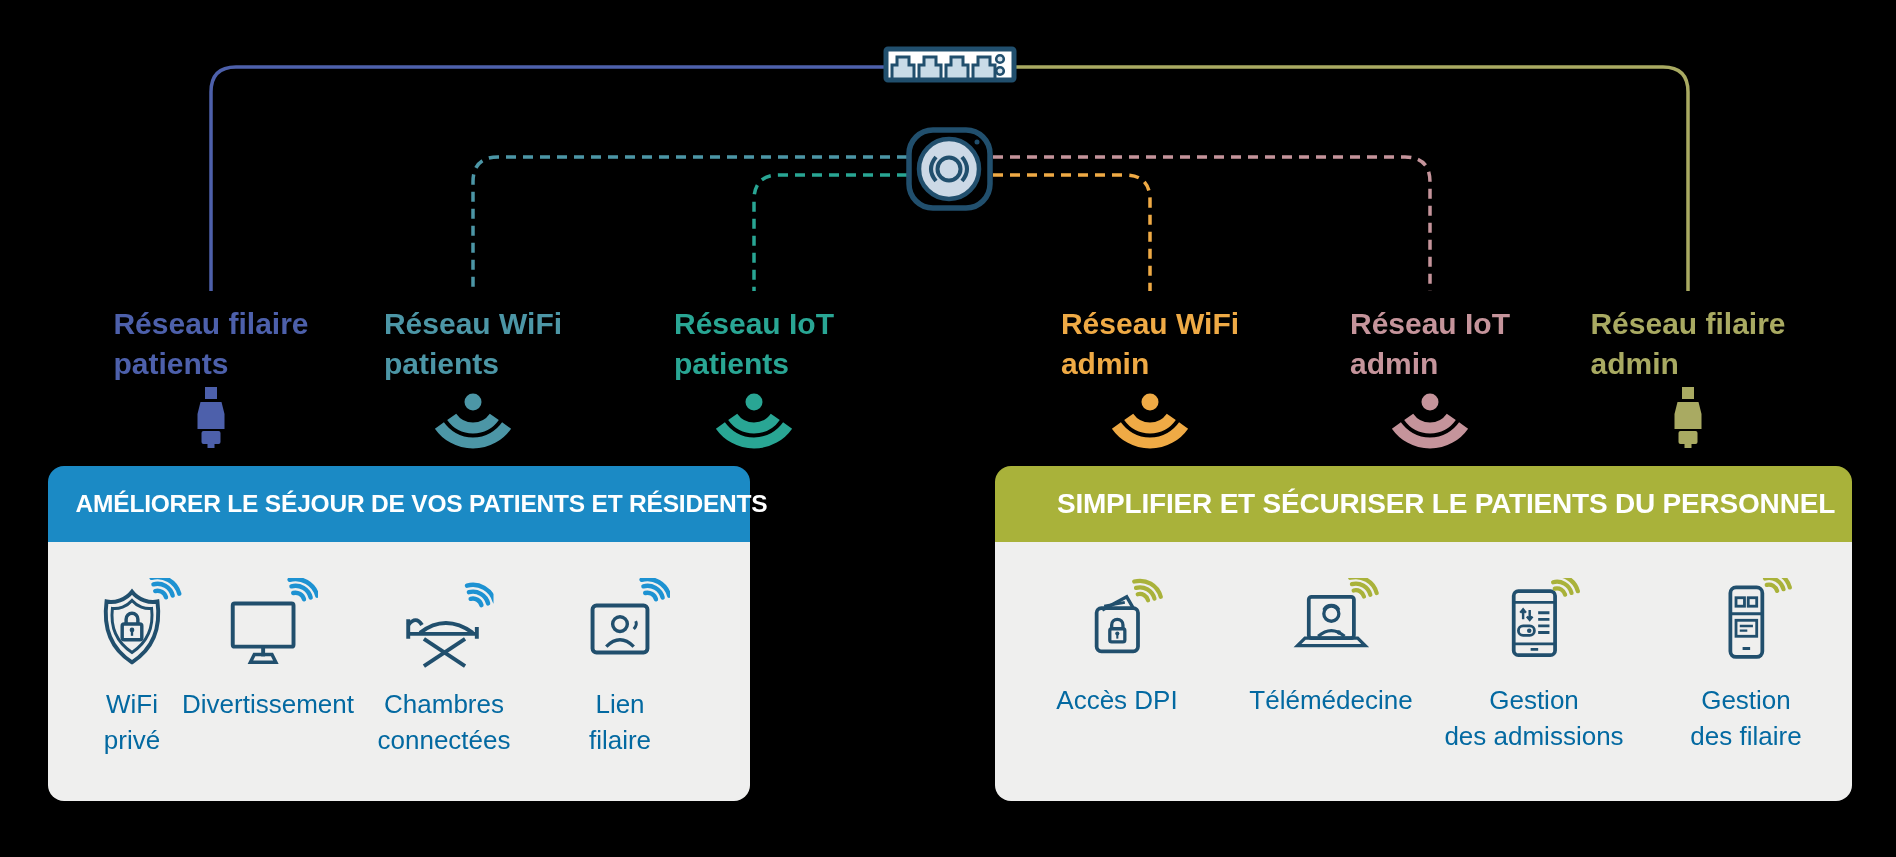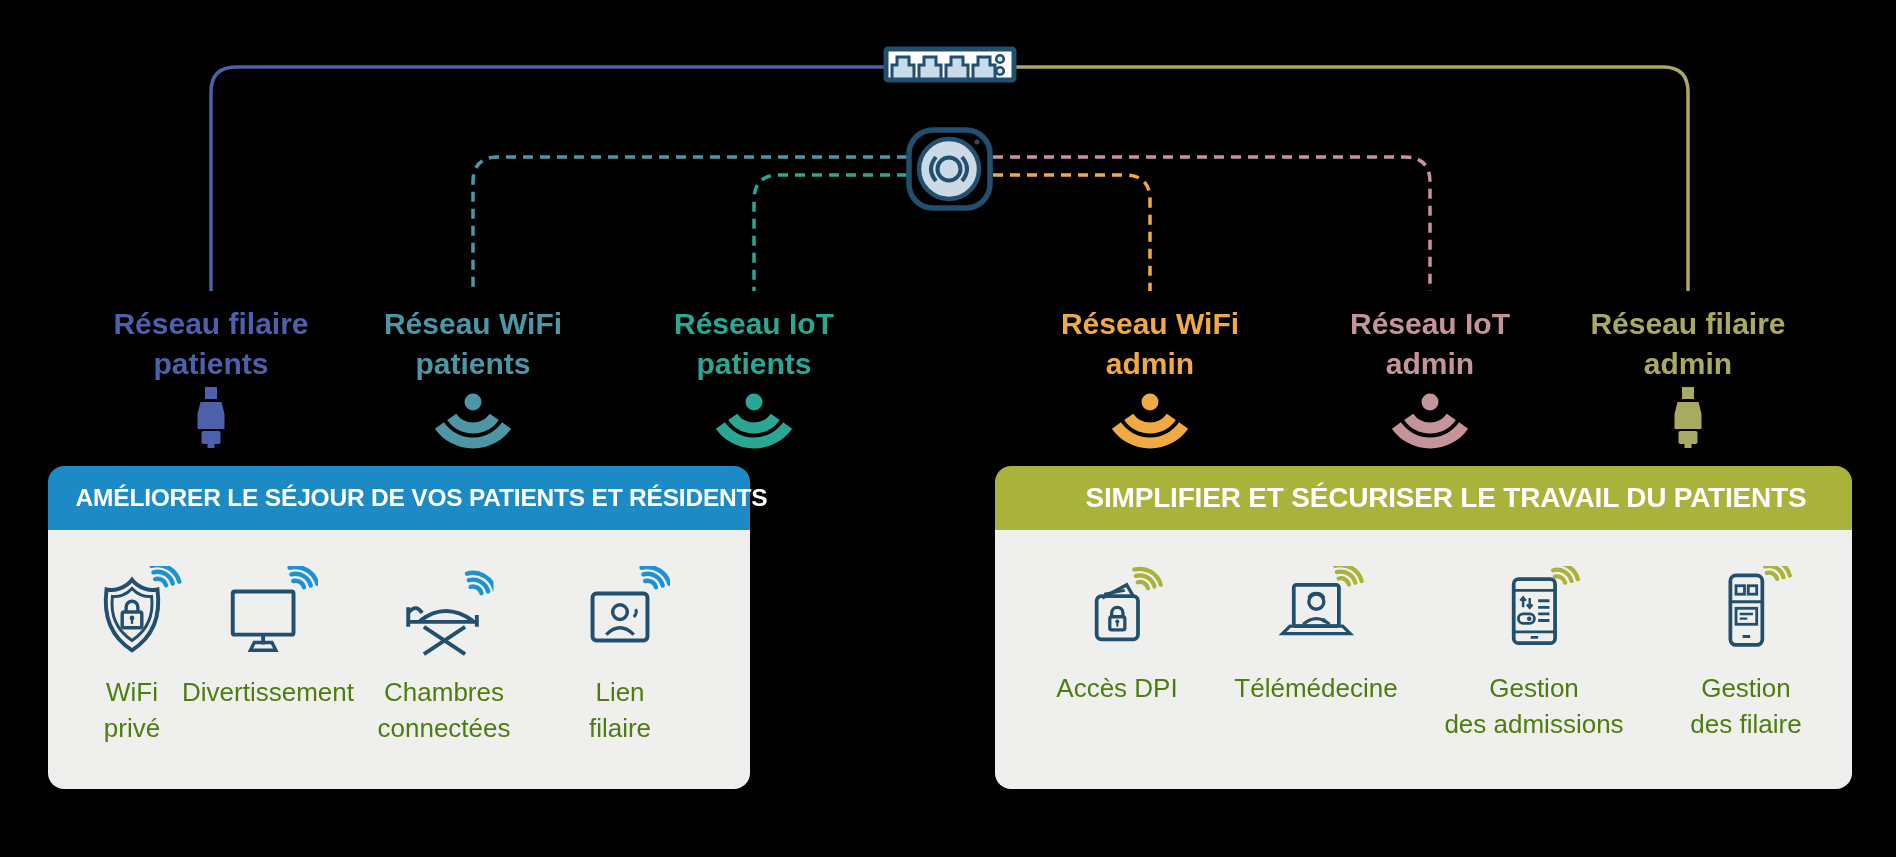--- a/index.html
+++ b/index.html
@@ -3,46 +3,46 @@
 <meta charset="utf-8">
 <style>
   html,body{margin:0;padding:0;background:#000;}
   .canvas{position:relative;width:1896px;height:857px;background:#000;overflow:hidden;
           font-family:"Liberation Sans",sans-serif;}
   svg{display:block;}
   .overlay{position:absolute;left:0;top:0;}
 
   
   .net-label{position:absolute;top:304px;transform:translateX(-50%);
-             text-align:center;font-size:30px;font-weight:600;line-height:40px;white-space:nowrap;}
+             font-size:30px;font-weight:600;line-height:40px;white-space:nowrap;}
   .net-label div{white-space:nowrap;}
   .c-wired-p{color:#4d60ab;}
   .c-wifi-p{color:#4c96a6;}
   .c-iot-p{color:#29a694;}
   .c-wifi-a{color:#efaa45;}
   .c-iot-a{color:#c5949b;}
   .c-wired-a{color:#a9aa62;}
 
   .connector{position:absolute;}
 
   
   .panel{position:absolute;top:466px;}
-  .panel-header{height:64px;border-radius:16px 16px 0 0;display:flex;align-items:center;
+  .panel-header{height:76px;border-radius:16px 16px 0 0;display:flex;align-items:center;
                 justify-content:center;color:#fff;font-weight:bold;white-space:nowrap;padding-left:45px;}
   .panel-header.blue{background:#1b8ac5;font-size:24.5px;letter-spacing:-0.2px;}
   .panel-header.green{background:#a9b23a;font-size:28px;letter-spacing:-0.2px;}
   .panel-body{position:relative;background:#efefee;border-radius:0 0 16px 16px;}
   .panel-left{left:48px;width:702px;}
   .panel-left .panel-body{height:259px;}
   .panel-right{left:995px;width:857px;}
   .panel-right .panel-body{height:259px;}
 
   .item{position:absolute;top:36px;transform:translateX(-50%);text-align:center;}
   .item .icn{margin:0 auto;}
-  .item .lbl{margin-top:10px;font-size:26px;line-height:36px;color:#4d7c0f;}
+  .item .lbl{margin-top:10px;font-size:26px;line-height:36px;color:#0369a1;}
   .item .lbl div{white-space:nowrap;}
 </style>
 </head>
 <body>
 
 <div class="canvas">
 
   <svg width="0" height="0" style="position:absolute" aria-hidden="true">
     <defs>
       <g id="cw" fill="none">
@@ -224,21 +224,21 @@
         <div class="lbl">
           <div>Lien</div>
           <div>filaire</div>
         </div>
       </div>
 
     </div>
   </div>
 
   <div class="panel panel-right">
-    <div class="panel-header green">SIMPLIFIER ET SÉCURISER LE TRAVAIL DU PATIENTS</div>
+    <div class="panel-header green">SIMPLIFIER ET SÉCURISER LE PATIENTS DU PERSONNEL</div>
     <div class="panel-body">
 
       <div class="item" style="left:122px">
         <svg class="icn" width="96" height="94" viewBox="0 0 100 100">
           <g fill="none" stroke="#214f6d" stroke-width="4">
             <path d="M34 34 L60 20 L67 32" stroke-width="3.5"></path>
             <path d="M36 30 L58 26" stroke-width="3"></path>
             <rect x="28" y="32" width="44" height="46" rx="5"></rect>
             <rect x="42" y="54" width="16" height="14" rx="2" stroke-width="3.5"></rect>
             <path d="M44 54 v-4 a6 6 0 0 1 12 0 v4" stroke-width="3.5"></path>
@@ -246,21 +246,21 @@
           <circle cx="50" cy="59" r="2.2" fill="#214f6d"></circle>
           <rect x="48.9" y="60" width="2.2" height="4.5" fill="#214f6d"></rect>
           <use href="#cw" transform="translate(74,26)" stroke="#a9b23a" stroke-width="4.5" stroke-linecap="round"></use>
         </svg>
         <div class="lbl">
           <div>Accès DPI</div>
           <div></div>
         </div>
       </div>
 
-      <div class="item" style="left:321px">
+      <div class="item" style="left:336px">
         <svg class="icn" width="96" height="94" viewBox="0 0 100 100">
           <g fill="none" stroke="#214f6d" stroke-width="4">
             <rect x="26" y="20" width="48" height="44" rx="3"></rect>
             <circle cx="50" cy="38" r="8" stroke-width="3.5"></circle>
             <path d="M42 34 A9 9 0 0 1 58 34" stroke-width="3.5"></path>
             <path d="M36 62 Q50 50 64 62" stroke-width="3.5"></path>
             <path d="M14 72 H86 L78 64 H22 Z" stroke-width="3.5"></path>
           </g>
           <circle cx="58" cy="58" r="2.3" fill="#214f6d"></circle>
           <use href="#cw" transform="translate(76,22)" stroke="#a9b23a" stroke-width="4.5" stroke-linecap="round"></use>

